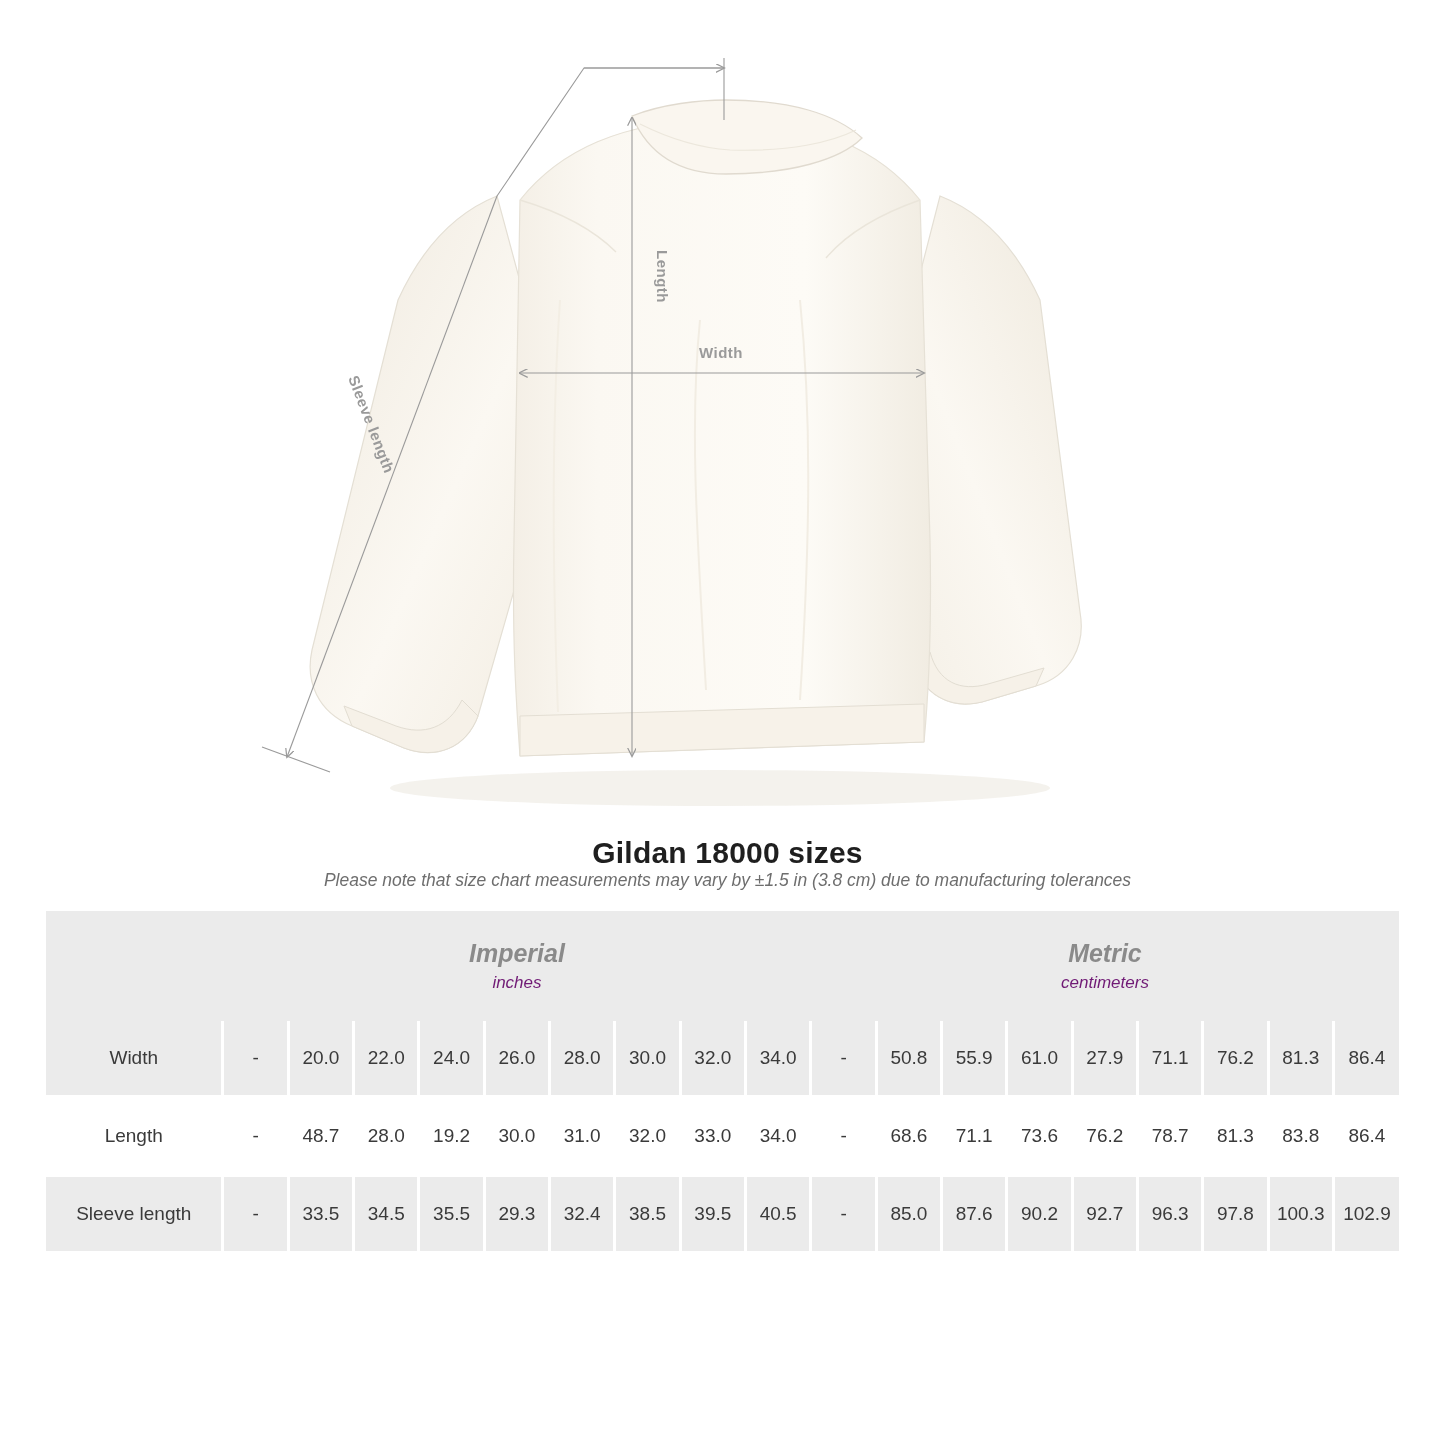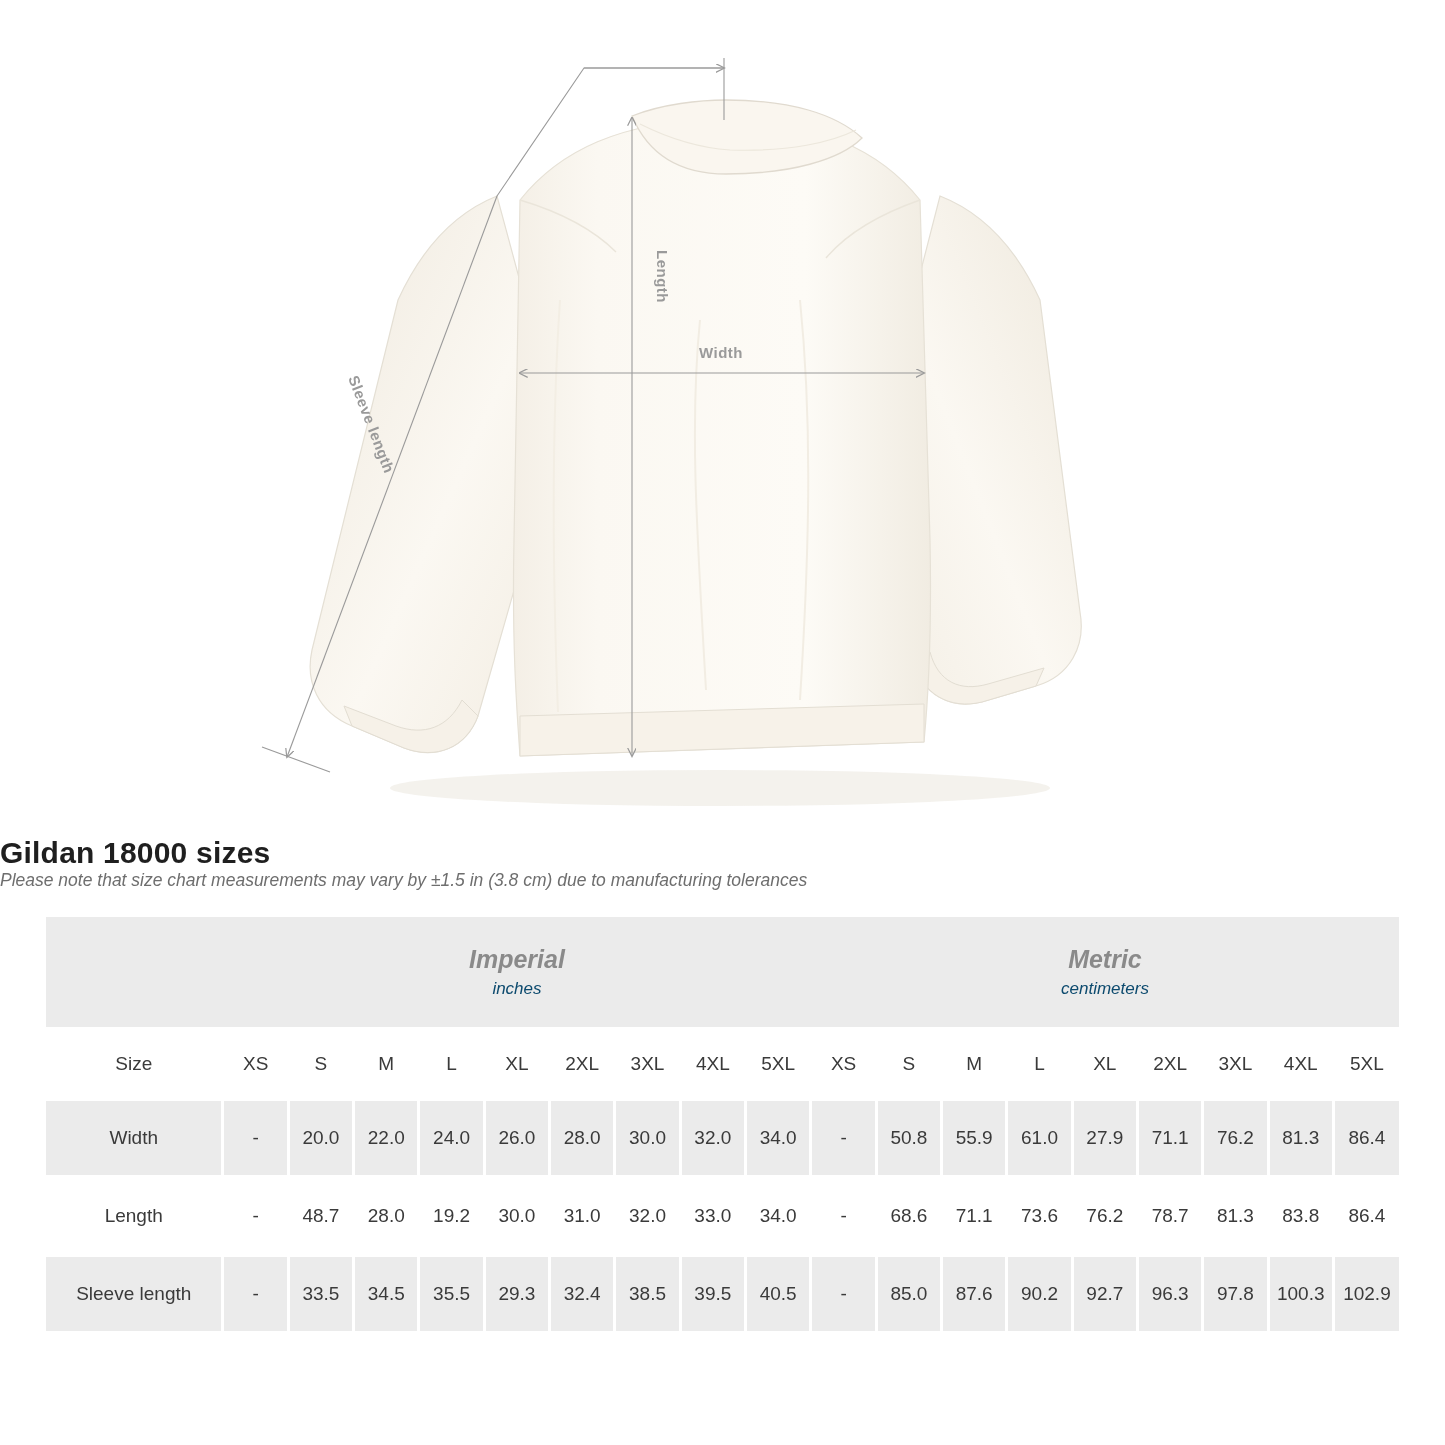--- a/index.html
+++ b/index.html
@@ -27,39 +27,40 @@
     height: 830px;
   }
   .illustration svg {
     position: absolute;
     top: 0;
     left: 0;
   }
 
   
   .title-block {
-    text-align: left;
+    text-align: center;
     margin-top: 6px;
+    padding-left: 10px;
   }
   .chart-title {
     font-size: 30px;
     font-weight: bold;
     color: #1f1f1f;
     letter-spacing: 0.2px;
   }
   .chart-note {
     margin-top: 0;
     font-size: 17.5px;
     font-style: italic;
     color: #6e6e6e;
   }
 
   
   .table-wrap {
-    margin-top: 26px;
+    margin-top: 20px;
     padding: 0 46px;
   }
   table.size-table {
     width: 100%;
     border-collapse: collapse;
     table-layout: fixed;
   }
   table.size-table td,
   table.size-table th {
     text-align: center;
@@ -76,21 +77,21 @@
   .unit-system {
     font-size: 25px;
     font-style: italic;
     font-weight: bold;
     color: #8a8a8a;
     line-height: 1.15;
   }
   .unit-unit {
     font-size: 17px;
     font-style: italic;
-    color: #0c4a6e;
+    color: #701a75;
     margin-top: 6px;
   }
   .hdr-row td {
     height: 74px;
     background: #ffffff;
     font-size: 19.5px;
     font-weight: bold;
     color: #2f2f2f;
   }
   .hdr-row td.label-cell {
@@ -261,41 +262,20 @@
           <td colspan="9">
             <div class="unit-system">Imperial</div>
             <div class="unit-unit">inches</div>
           </td>
           <td colspan="9">
             <div class="unit-system">Metric</div>
             <div class="unit-unit">centimeters</div>
           </td>
         </tr>
 
-        <tr class="hdr-row">
-          <td class="label-cell">Size</td>
-          <td class="sep">XS</td>
-          <td class="sep">S</td>
-          <td class="sep">M</td>
-          <td class="sep">L</td>
-          <td class="sep">XL</td>
-          <td class="sep">2XL</td>
-          <td class="sep">3XL</td>
-          <td class="sep">4XL</td>
-          <td class="sep">5XL</td>
-          <td class="sep">XS</td>
-          <td class="sep">S</td>
-          <td class="sep">M</td>
-          <td class="sep">L</td>
-          <td class="sep">XL</td>
-          <td class="sep">2XL</td>
-          <td class="sep">3XL</td>
-          <td class="sep">4XL</td>
-          <td class="sep">5XL</td>
-        </tr>
 
         <tr class="data-row shade">
           <td class="label-cell">Width</td>
           <td class="sep">-</td>
           <td class="sep">20.0</td>
           <td class="sep">22.0</td>
           <td class="sep">24.0</td>
           <td class="sep">26.0</td>
           <td class="sep">28.0</td>
           <td class="sep">30.0</td>

